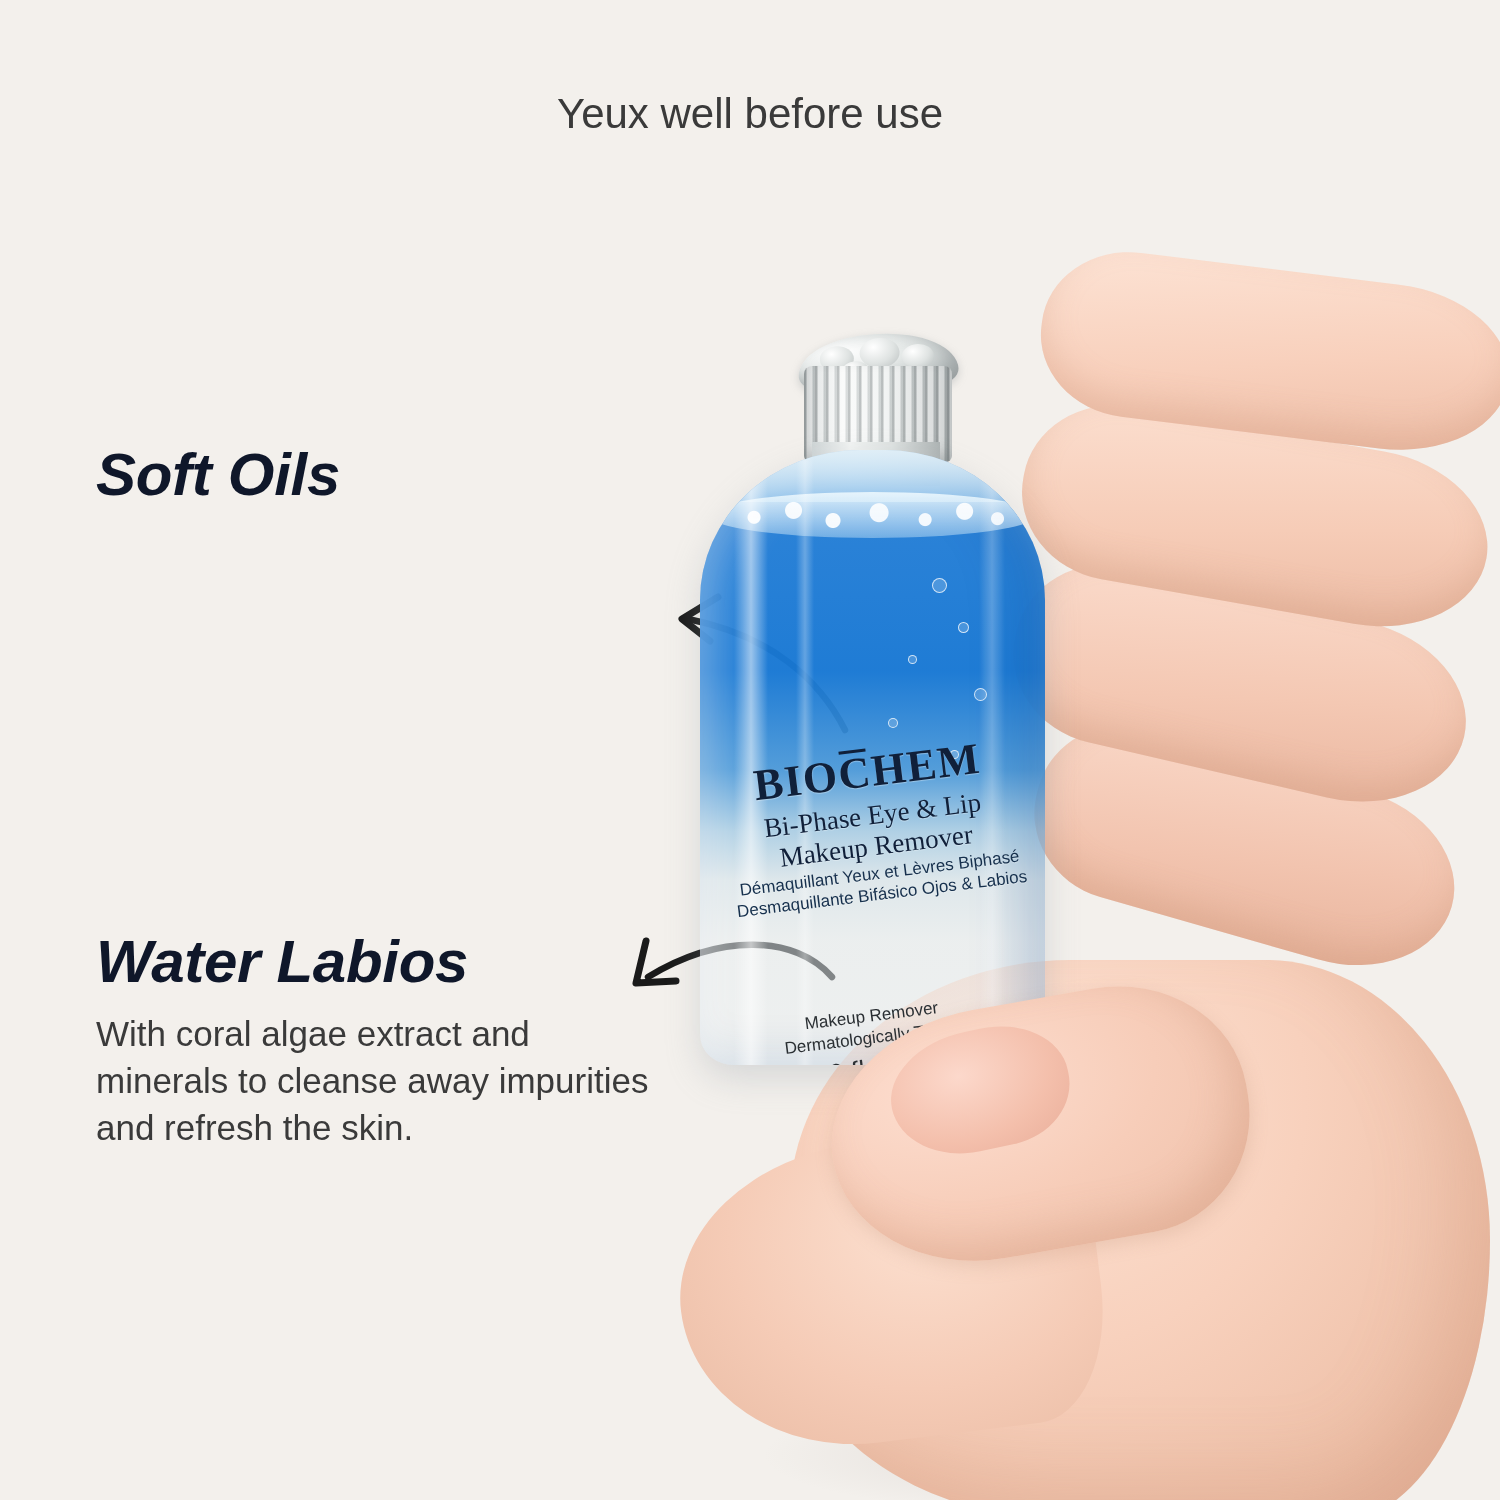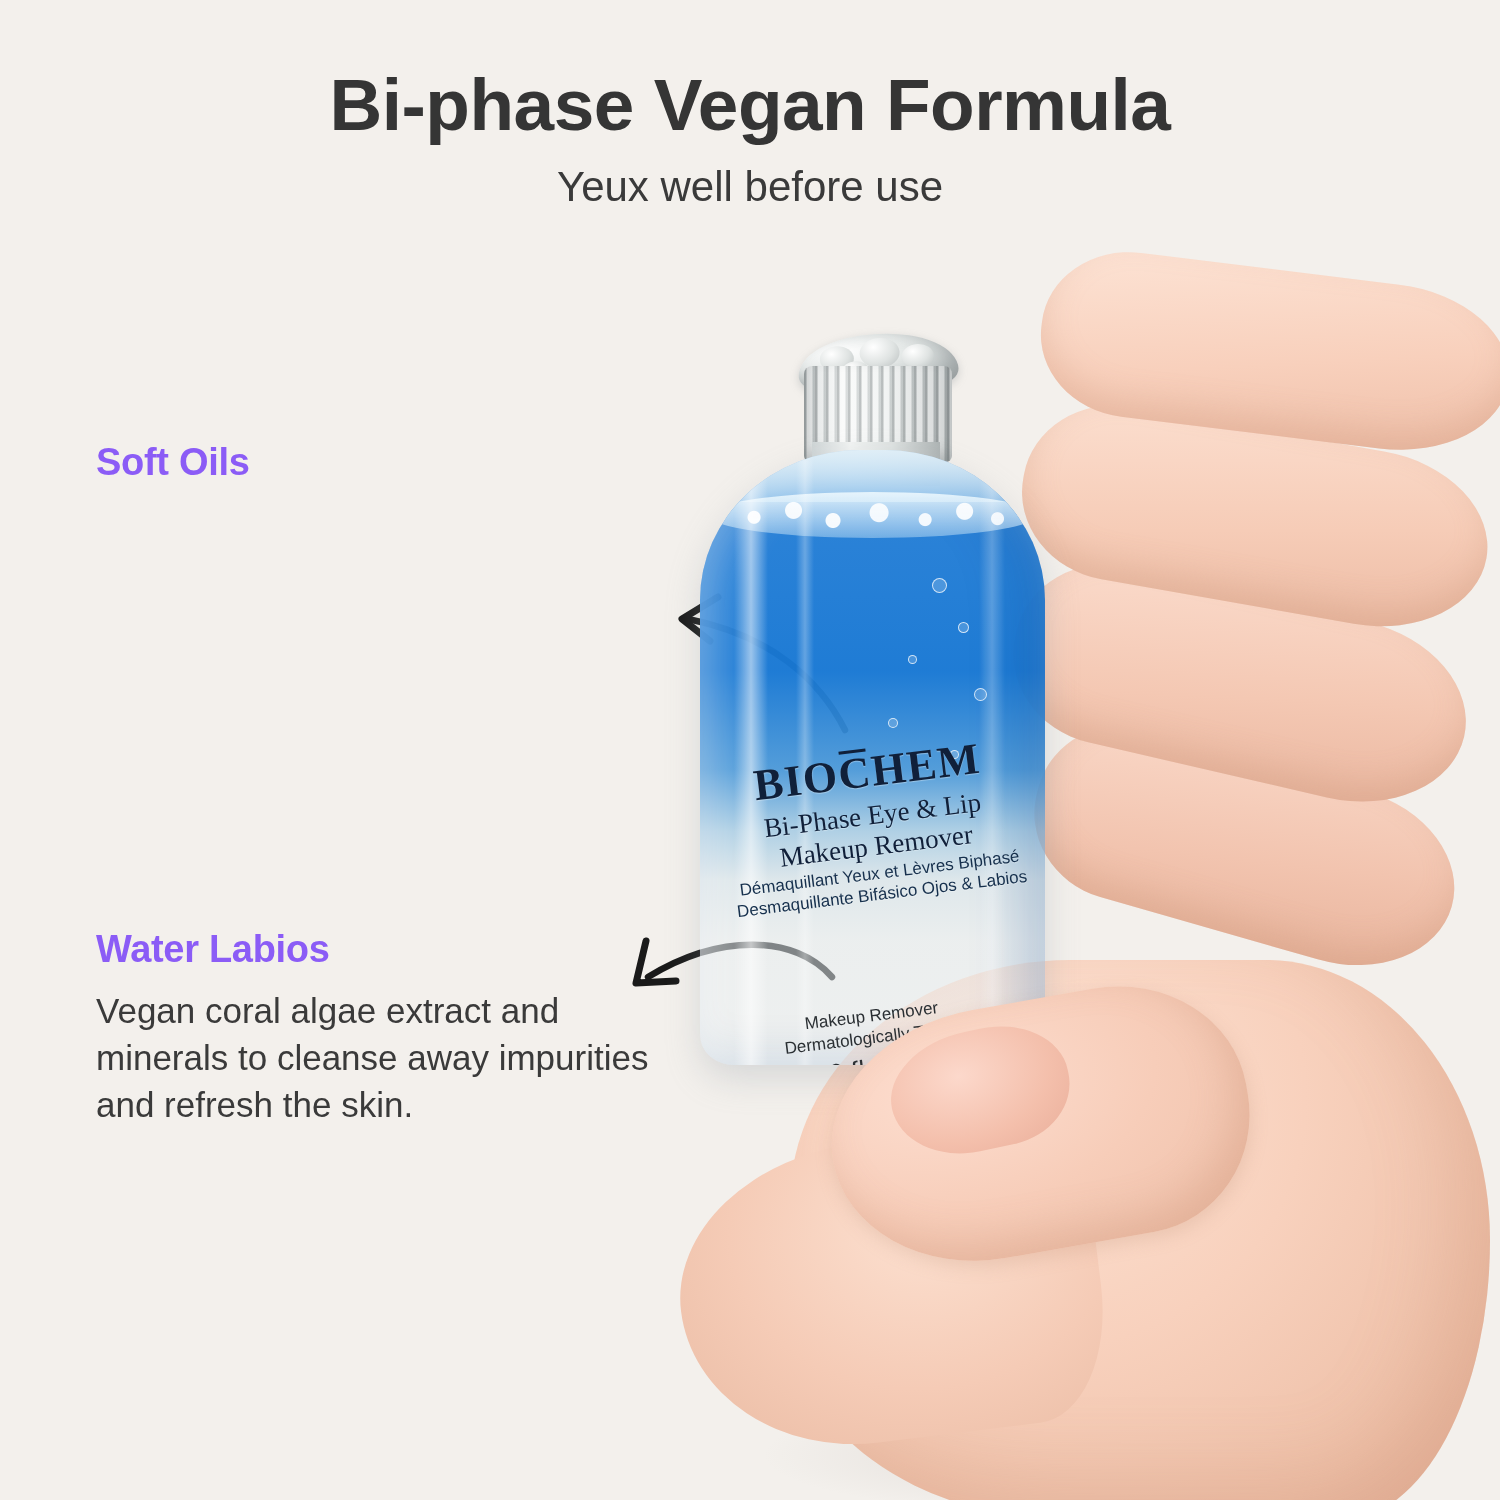--- a/index.html
+++ b/index.html
@@ -44,26 +44,27 @@
   
   .feature {
     position: absolute;
     width: 600px;
     left: 96px;
   }
   .feature-1 { top: 443px; }
   .feature-2 { top: 930px; }
 
   .feature-head {
-    font-size: 38px;
+    font-size: 60px;
     font-weight: bold;
-    color: #8b5cf6;
+    color: #0f172a;
     margin: 0 0 18px 0;
     line-height: 1.05;
     letter-spacing: -0.3px;
+    font-style: italic;
   }
   .feature-body {
     font-size: 35px;
     color: #3a3a3a;
     line-height: 1.34;
     margin: 0;
     max-width: 570px;
   }
 
   
@@ -344,31 +345,30 @@
     border-radius: 50%;
     background: radial-gradient(ellipse, rgba(180,170,165,0.28), rgba(180,170,165,0) 70%);
   }
 </style>
 </head>
 <body>
 
 <div id="page">
 
   <div class="header">
-    <h1 class="title">Bi-phase Vegan Formula</h1>
     <p class="subtitle">Yeux well before use</p>
   </div>
 
   <div class="feature feature-1">
     <h2 class="feature-head">Soft Oils</h2>
   </div>
 
   <div class="feature feature-2">
     <h2 class="feature-head">Water Labios</h2>
-    <p class="feature-body">Vegan coral algae extract and minerals to cleanse away impurities and refresh the skin.</p>
+    <p class="feature-body">With coral algae extract and minerals to cleanse away impurities and refresh the skin.</p>
   </div>
 
   <svg class="arrow-svg arrow-1" width="250" height="170" viewBox="0 0 250 170">
     <path d="M 215 155 C 190 105, 140 60, 58 44" fill="none" stroke="#1a1a1a" stroke-width="6.5" stroke-linecap="round"></path>
     <path d="M 88 22 L 52 44 L 80 66" fill="none" stroke="#1a1a1a" stroke-width="7" stroke-linecap="round" stroke-linejoin="round"></path>
   </svg>
 
   <svg class="arrow-svg arrow-2" width="250" height="150" viewBox="0 0 250 150">
     <path d="M 232 62 C 195 20, 120 18, 48 62" fill="none" stroke="#1a1a1a" stroke-width="6.5" stroke-linecap="round"></path>
     <path d="M 46 26 L 36 68 L 76 66" fill="none" stroke="#1a1a1a" stroke-width="7" stroke-linecap="round" stroke-linejoin="round"></path>

